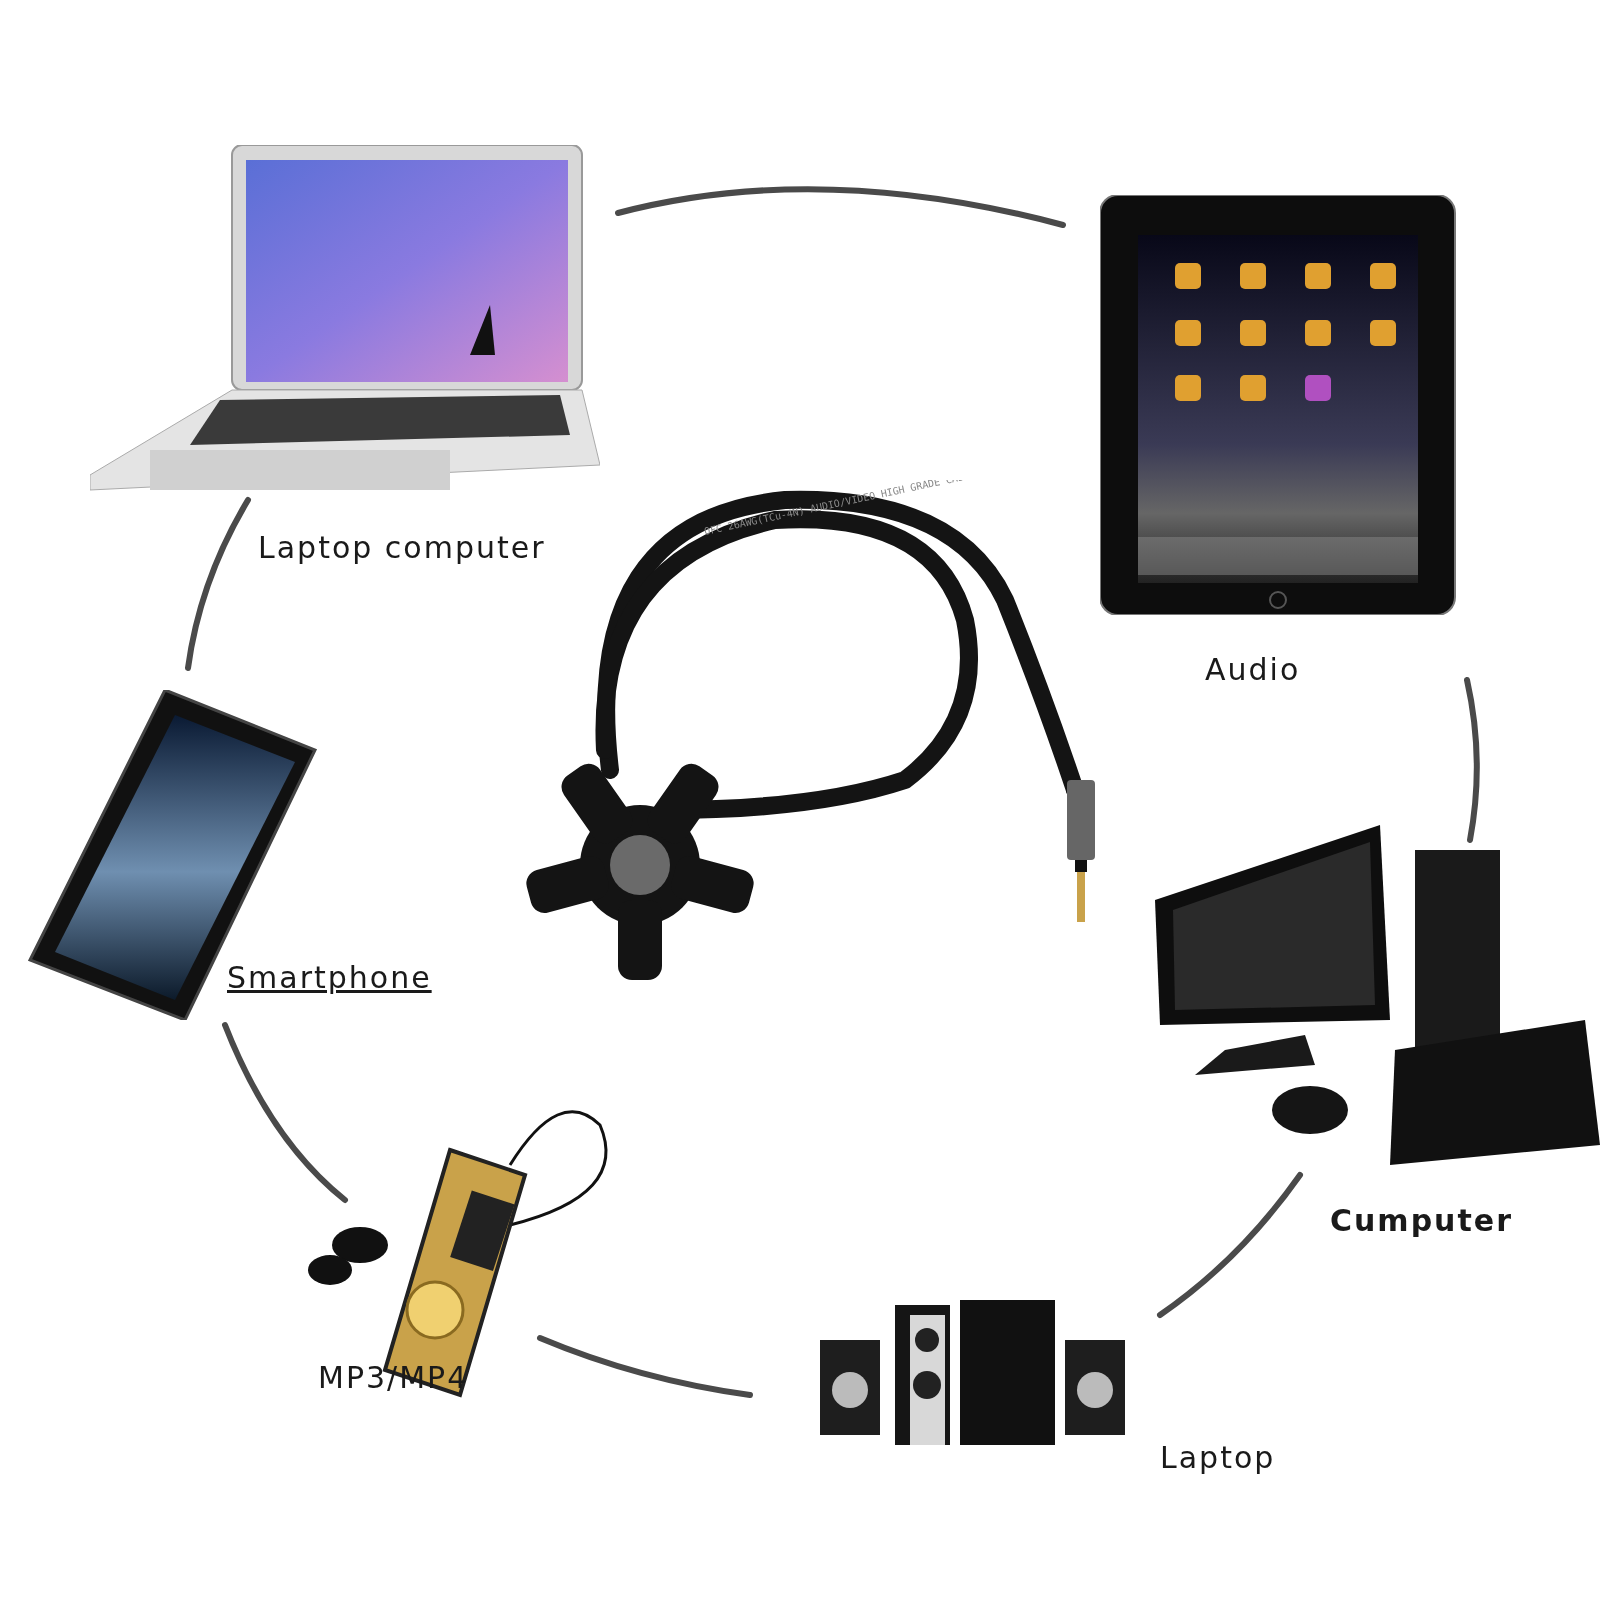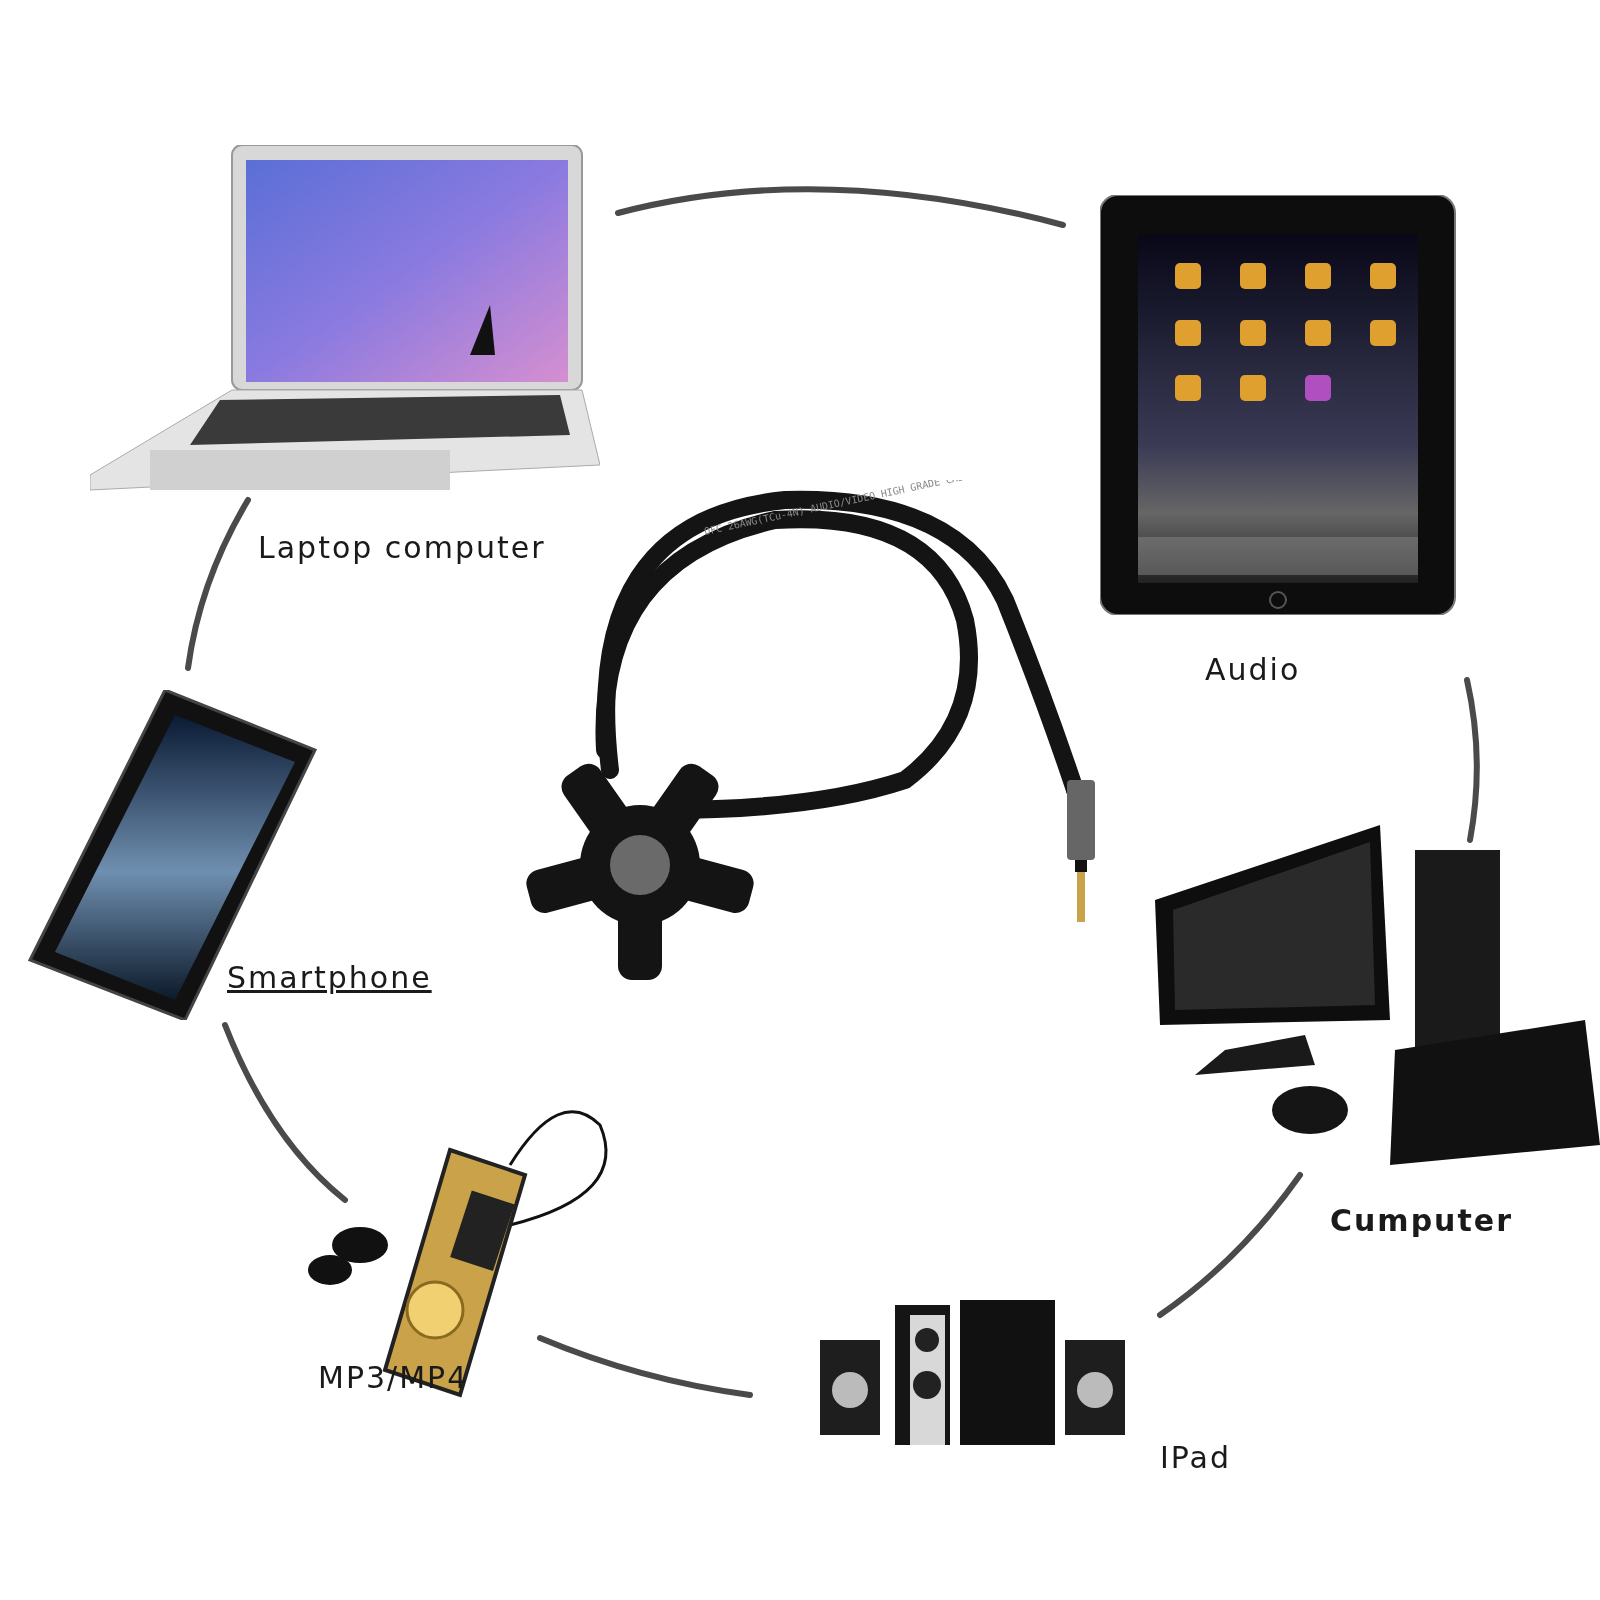--- a/index.html
+++ b/index.html
@@ -117,21 +117,21 @@
       <circle cx="30" cy="95" r="18" fill="#bbb"></circle>
     <rect x="75" y="10" width="55" height="140" fill="#151515"></rect>
     <rect x="90" y="20" width="35" height="130" fill="#d8d8d8"></rect>
       <circle cx="107" cy="45" r="12" fill="#222"></circle>
       <circle cx="107" cy="90" r="14" fill="#222"></circle>
     <rect x="140" y="5" width="95" height="145" fill="#111"></rect>
     <rect x="245" y="45" width="60" height="95" fill="#1e1e1e"></rect>
       <circle cx="275" cy="95" r="18" fill="#bbb"></circle>
   </svg>
 </div>
-<div class="label" style="left:1160px;top:1440px;">IPad</div>
+<div class="label" style="left:1160px;top:1440px;">Laptop</div>
 
 <div class="device" style="left:485px;top:480px;width:640px;height:540px;">
   <svg width="640" height="540" viewBox="0 0 640 540">
     <g fill="none" stroke="#141414" stroke-width="18" stroke-linecap="round">
       <path d="M125 290 Q95 40 300 20 Q470 15 520 120 Q560 220 590 310"></path>
       <path d="M120 270 Q110 80 290 40 Q450 30 480 140 Q500 240 420 300 Q330 330 180 330"></path>
       <path d="M590 310 L600 330"></path>
     </g>
     <text x="220" y="55" font-size="10" fill="#888" font-family="DejaVu Sans Mono, monospace" transform="rotate(-12 220 55)">OFC 26AWG(TCu-4N) AUDIO/VIDEO HIGH GRADE CABLE</text>
     <rect x="582" y="300" width="28" height="80" rx="4" fill="#666"></rect>

